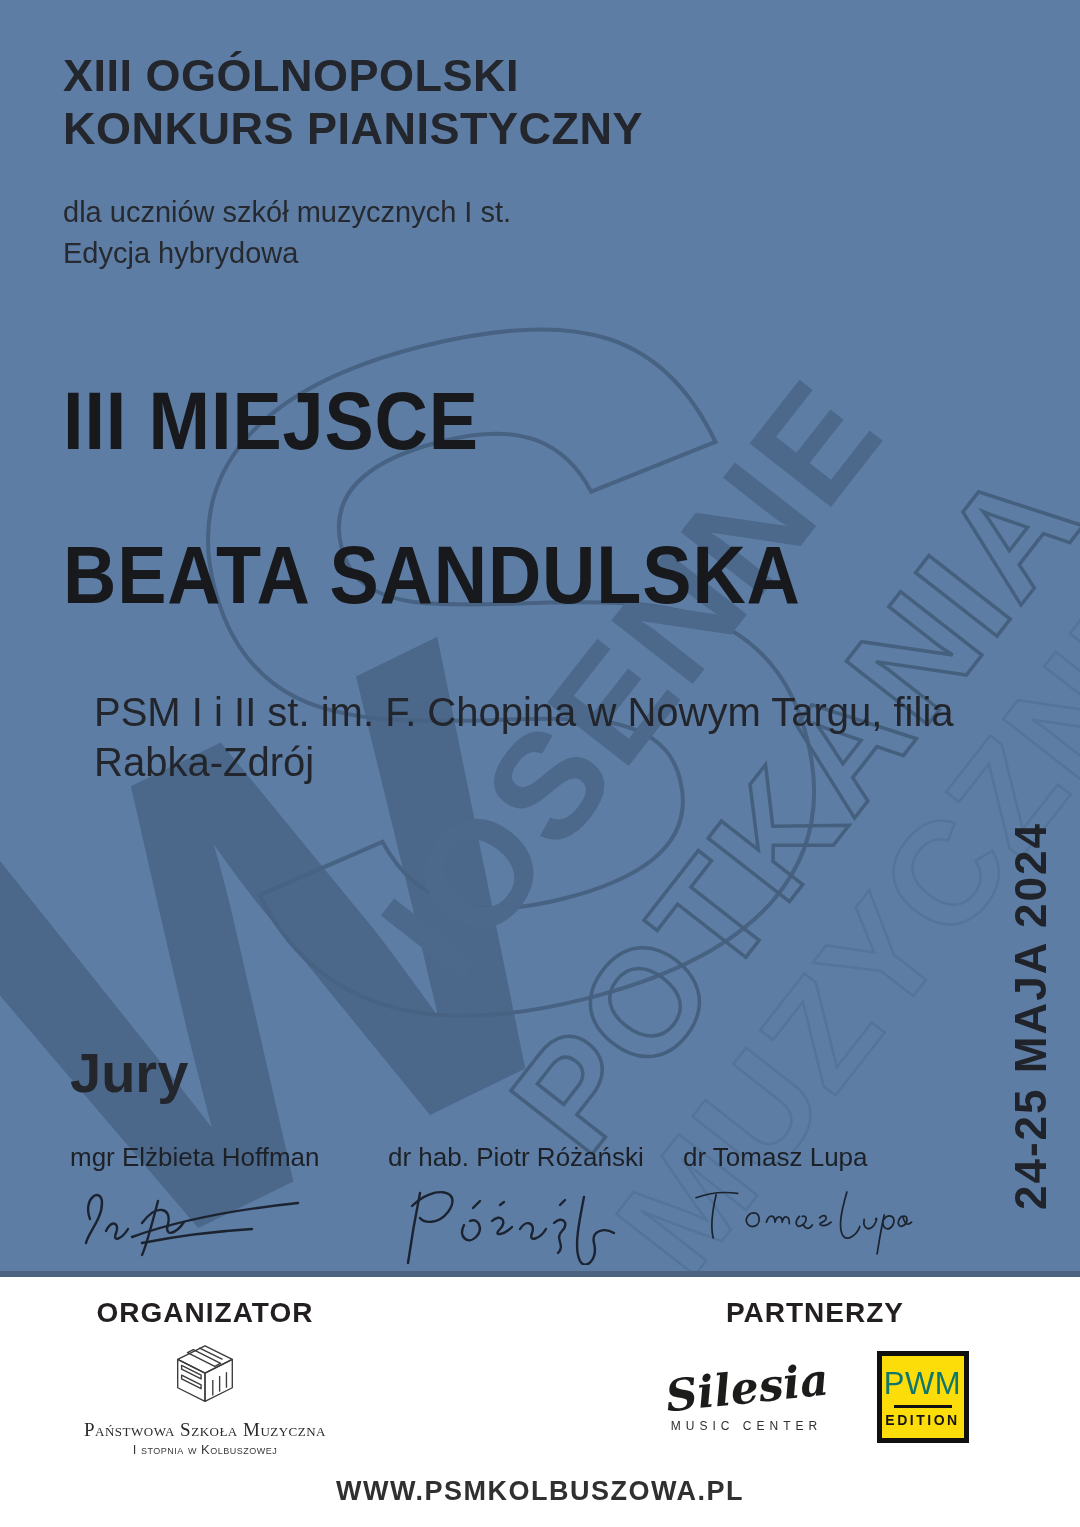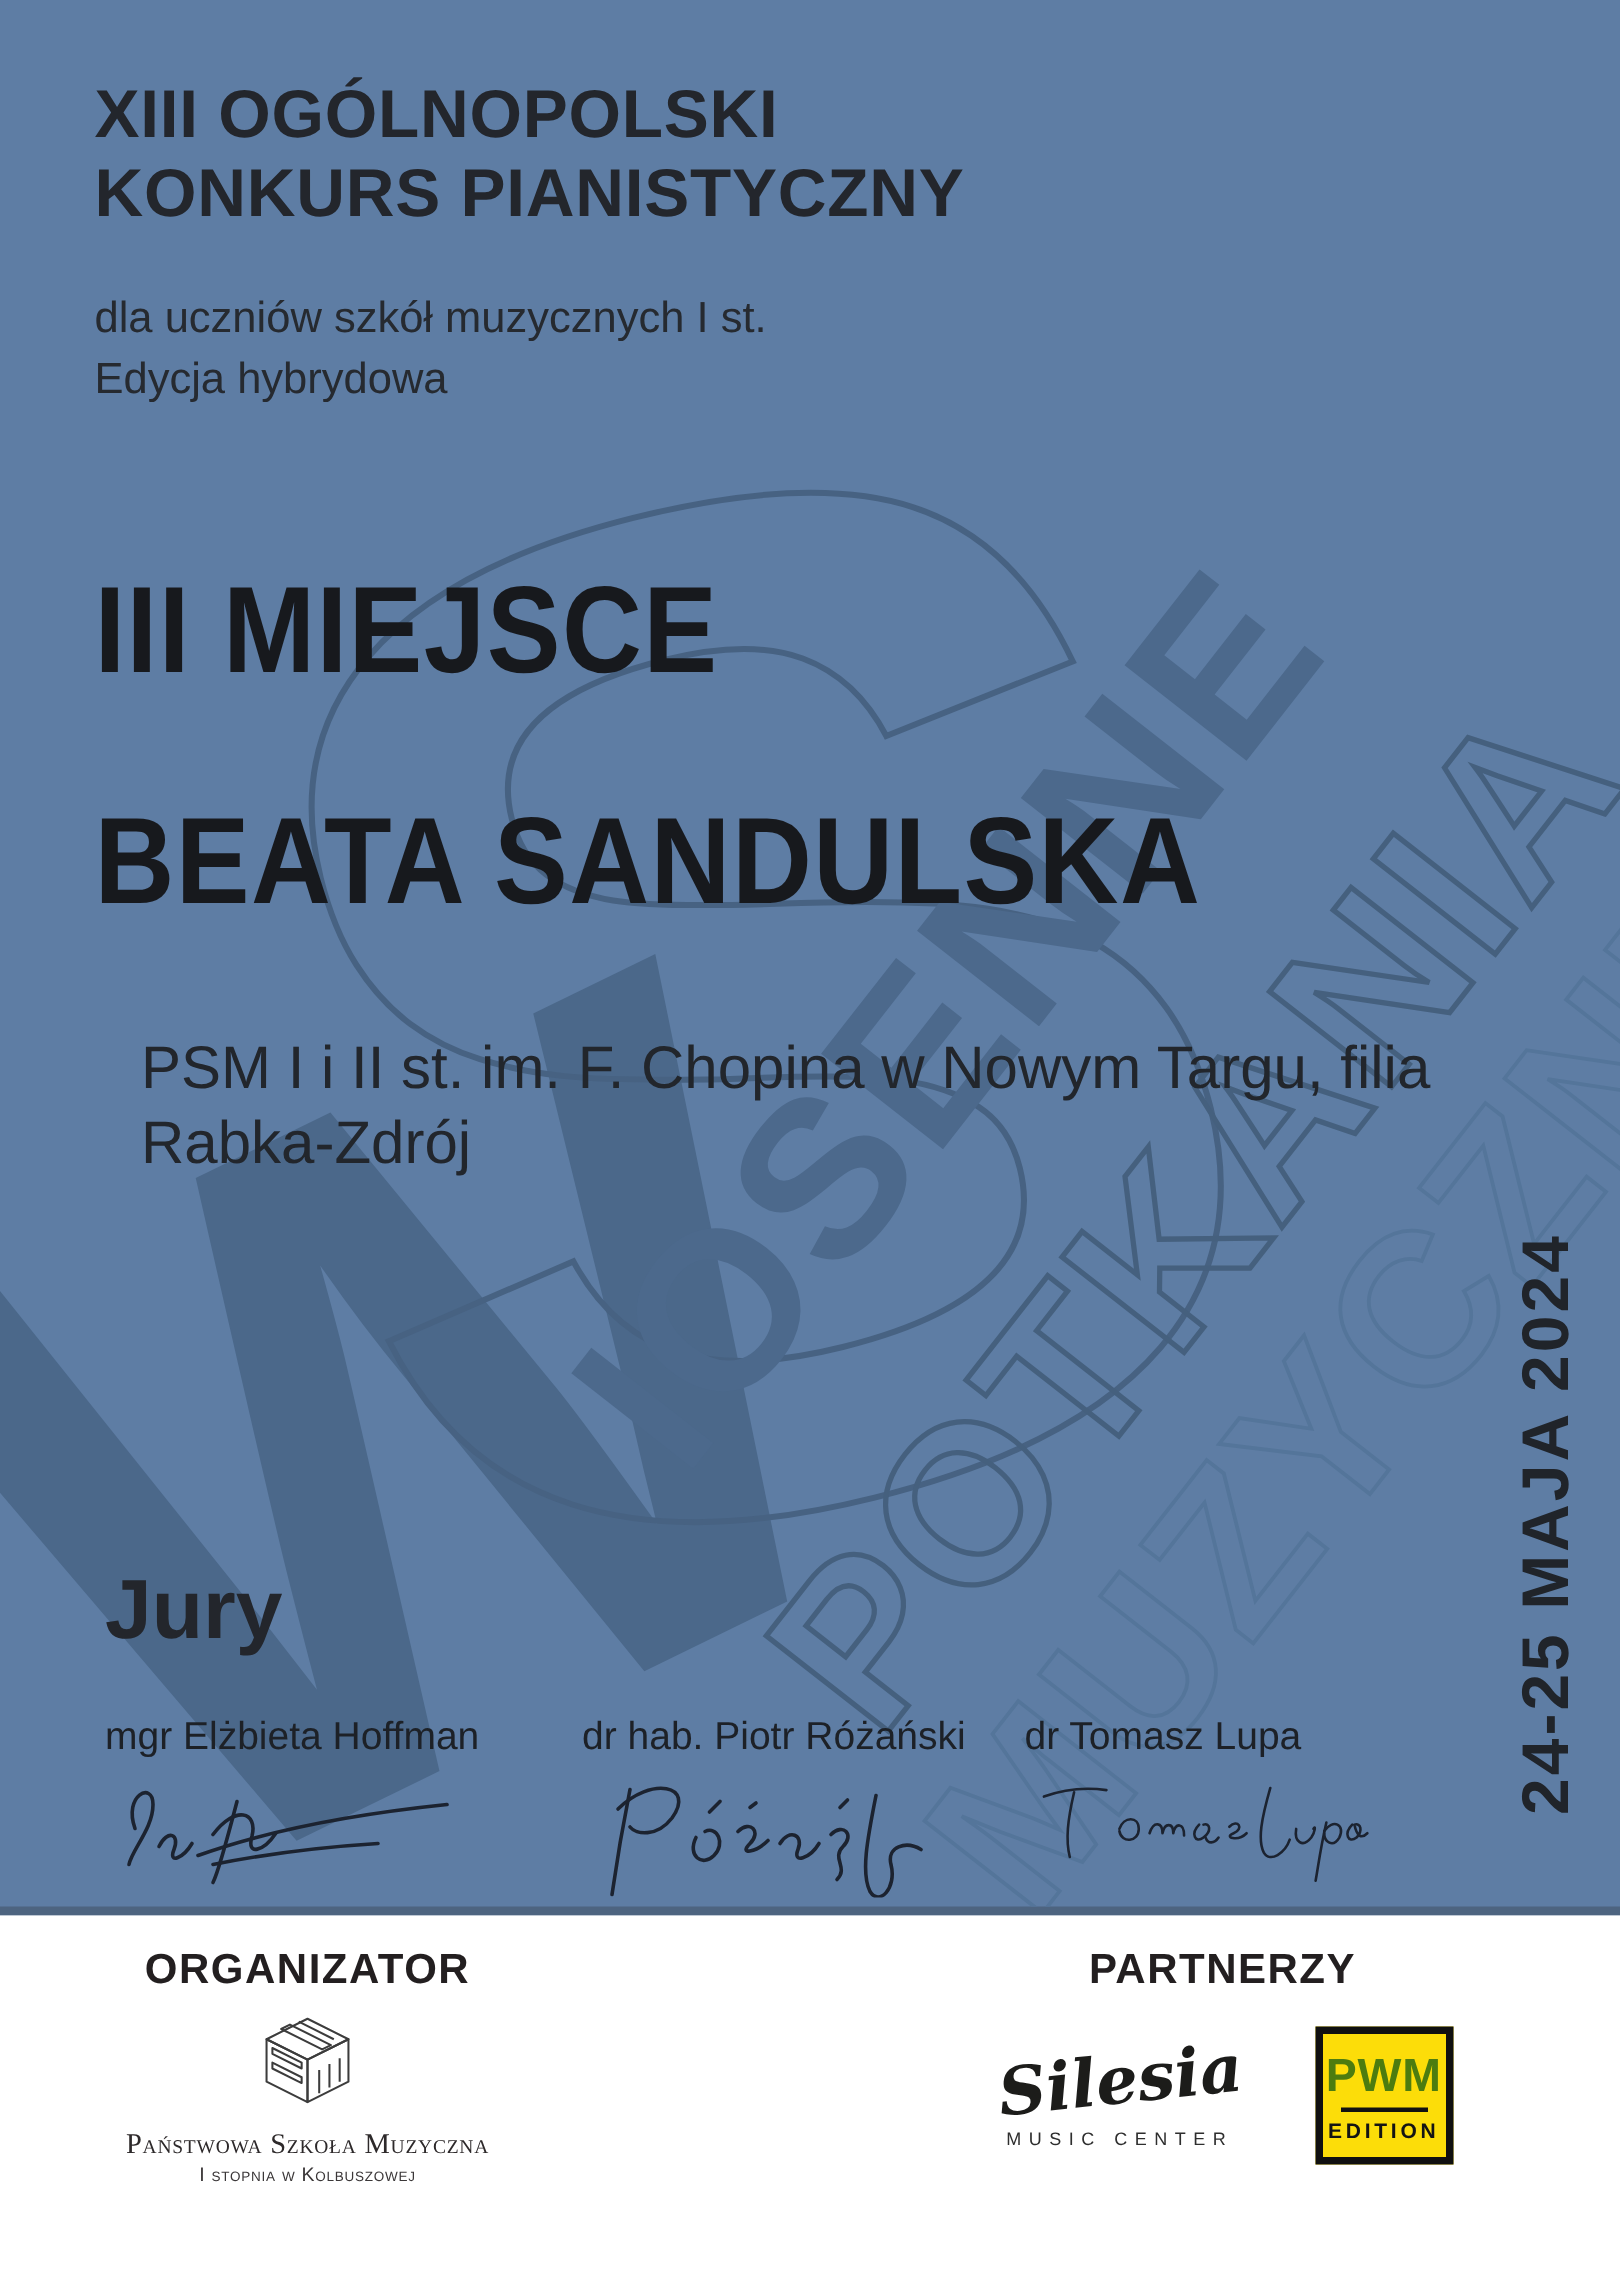--- a/index.html
+++ b/index.html
@@ -93,21 +93,21 @@
   .silesia { width:170px; }
   .silesia-name {
     font-family:"DejaVu Serif", serif; font-style:italic; font-weight:bold;
     font-size:44px; color:#1c1c1a; transform:rotate(-6deg); display:block;
   }
   .silesia-sub { font-size:12px; letter-spacing:5px; color:#2e2e2e; margin-top:6px; }
   .pwm-box {
     width:92px; height:92px; background:#fcdd09; border:5px solid #101010;
     display:flex; flex-direction:column; justify-content:center; align-items:center;
   }
-  .pwm-name { font-size:31px; font-weight:bold; letter-spacing:0.5px; color:#4d7c0f; line-height:1; }
+  .pwm-name { font-size:31px; font-weight:normal; letter-spacing:0.5px; color:#0f766e; line-height:1; }
   .pwm-line { width:58px; height:3px; background:#111111; margin:6px 0 5px 0; }
   .pwm-sub { font-size:14px; font-weight:bold; letter-spacing:2.5px; color:#141414; line-height:1; }
   .website {
     position:absolute; left:0; bottom:20px; width:100%; text-align:center;
     font-size:27px; font-weight:bold; letter-spacing:1.5px; color:#303030;
   }
   .cube path, .cube polygon, .cube line { fill:none; stroke:#3c3c3c; stroke-width:1.4; stroke-linejoin:round; }
 </style>
 </head>
 <body>
@@ -214,15 +214,16 @@
           <div class="silesia-sub">MUSIC CENTER</div>
         </div>
         <div class="pwm-box">
           <div class="pwm-name">PWM</div>
           <div class="pwm-line"></div>
           <div class="pwm-sub">EDITION</div>
         </div>
       </div>
     </div>
 
+    <div class="website">WWW.PSMKOLBUSZOWA.PL</div>
   </div>
 
 </div>
 
 </body></html>

